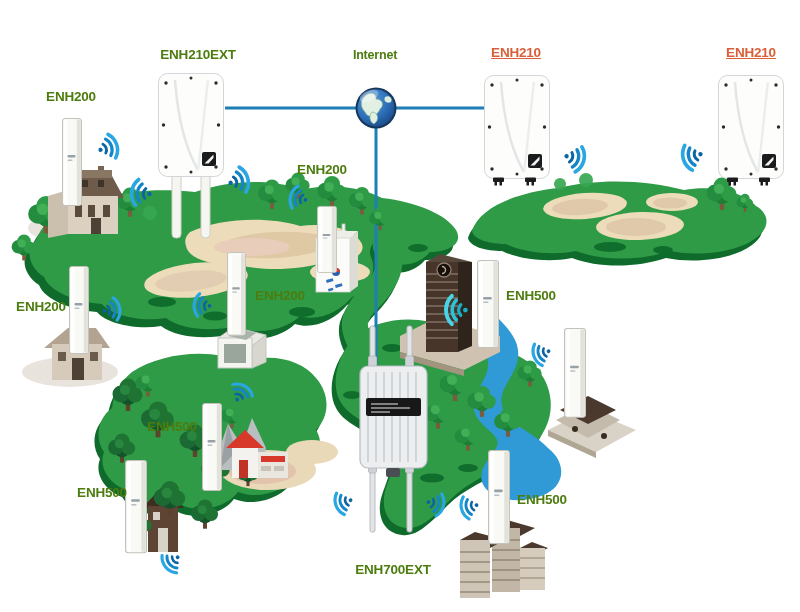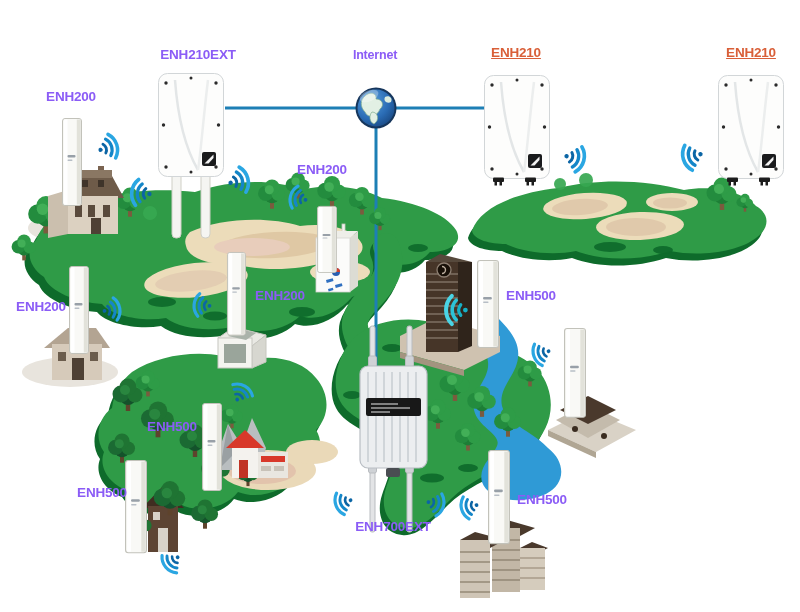--- a/index.html
+++ b/index.html
@@ -1,21 +1,21 @@
 <!DOCTYPE html>
 <html><head>
 <meta charset="utf-8">
 <title>Diagram</title>
 <style>
   html,body{margin:0;padding:0;background:#ffffff;}
   #stage{position:relative;width:800px;height:612px;background:#ffffff;overflow:hidden;
          font-family:"Liberation Sans",sans-serif;}
   #stage svg{position:absolute;left:0;top:0;}
   .lbl{position:absolute;transform:translateX(-50%);white-space:nowrap;
-       font:700 13.5px/1.1 "Liberation Sans",sans-serif;color:#8b5cf6;letter-spacing:-0.2px;}
+       font:700 13.5px/1.1 "Liberation Sans",sans-serif;color:#4d7c0f;letter-spacing:-0.2px;}
   .lbl.orange{color:#d95f38;text-decoration:underline;}
   .lbl.small{font-size:12.5px;}
 </style>
 </head>
 <body>
 
 <div id="stage">
 
 <svg width="800" height="612" viewBox="0 0 800 612">
   <defs>
@@ -418,15 +418,15 @@
 <div class="lbl orange" style="left:516px;top:46px">ENH210</div>
 <div class="lbl orange" style="left:751px;top:46px">ENH210</div>
 <div class="lbl" style="left:71px;top:90px">ENH200</div>
 <div class="lbl" style="left:322px;top:163px">ENH200</div>
 <div class="lbl" style="left:41px;top:300px">ENH200</div>
 <div class="lbl" style="left:280px;top:289px">ENH200</div>
 <div class="lbl" style="left:531px;top:289px">ENH500</div>
 <div class="lbl" style="left:172px;top:420px">ENH500</div>
 <div class="lbl" style="left:102px;top:486px">ENH500</div>
 <div class="lbl" style="left:542px;top:493px">ENH500</div>
-<div class="lbl" style="left:393px;top:520px">ENH700EXT</div>
+<div class="lbl" style="left:393px;top:563px">ENH700EXT</div>
 
 </div>
 
 </body></html>

